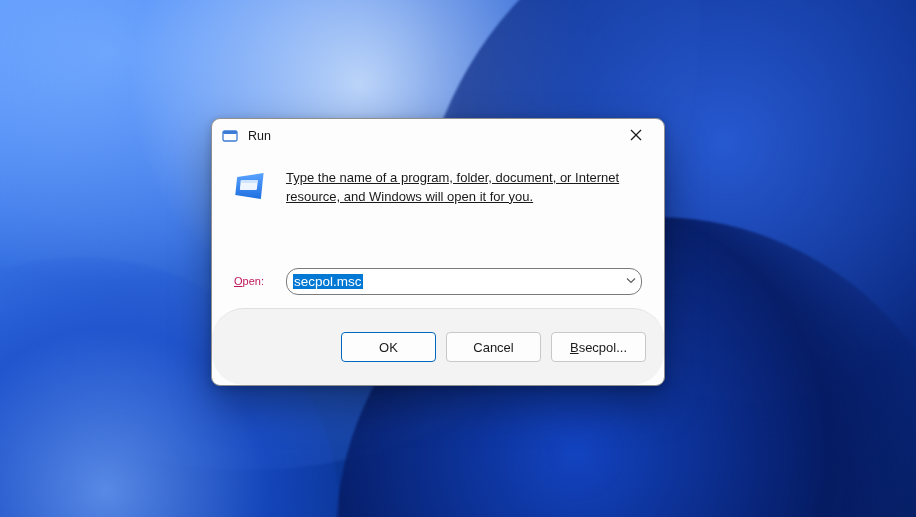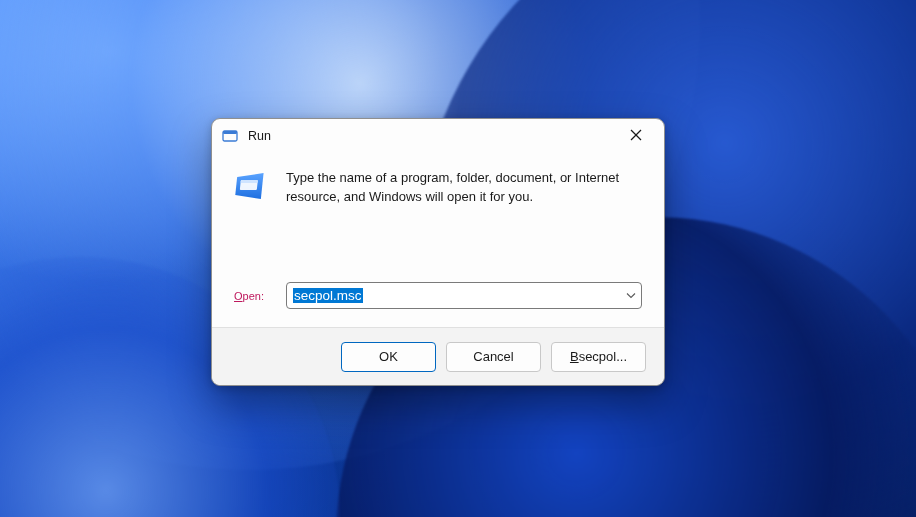--- a/index.html
+++ b/index.html
@@ -46,36 +46,36 @@
     border-radius: 6px; background: transparent; border: none; cursor: default;
   }
   .close-btn svg { pointer-events:none; }
 
   .body {
     flex: 1; padding: 16px 22px 0 22px; display: grid;
     grid-template-columns: 44px 1fr; grid-template-rows: auto auto; row-gap: 22px; column-gap: 8px;
     align-items: start;
   }
   .run-icon { grid-column:1; grid-row:1; width:36px; height:36px; display:flex; align-items:flex-start; justify-content:flex-start; }
-  .desc { grid-column:2; grid-row:1; font-size: 13px; color:#1a1a1a; line-height: 1.45; padding-right: 18px; }
+  .desc { grid-column:2; grid-row:1; font-size: 13px; color:#1a1a1a; line-height: 1.45; padding-right: 18px; text-decoration: underline; }
   .open-label { grid-column:1; grid-row:2; font-size:11px; color:#be185d; align-self:center; }
   .open-label .ul { text-decoration: underline; }
   .combo-wrap { grid-column:2; grid-row:2; align-self:center; position:relative; }
   .combo {
-    width: 100%; height: 27px; border: 1px solid #7a7a7a; border-radius: 4px;
+    width: 100%; height: 27px; border: 1px solid #7a7a7a; border-radius: 12px;
     background:#fff; display:flex; align-items:center; padding: 0 26px 0 6px;
     font-size: 13.5px; color:#000;
   }
   .combo .sel { background:#0078d4; color:#fff; padding: 0 1px; }
   .combo .caret { position:absolute; right:6px; top:50%; transform:translateY(-50%); color:#4a4a4a; }
 
   .footer {
-    height: 58px; background:#f3f3f3; border-top:1px solid #e0e0e0;
+    height: 77px; background:#f3f3f3; border-top:1px solid #e0e0e0;
     border-bottom-left-radius:9px; border-bottom-right-radius:9px;
-    display:flex; align-items:center; justify-content:flex-end; gap:10px; padding: 0 18px;
+    display:flex; align-items:center; justify-content:flex-end; gap:10px; padding: 0 18px; border-radius: 32px;
   }
   .btn {
     min-width: 95px; height: 30px; background:#fdfdfd; border:1px solid #c8c8c8;
     border-radius:4px; font-size:13px; color:#1a1a1a; display:flex; align-items:center; justify-content:center;
     cursor: default; padding: 0 12px;
   }
   .btn.default { border:1.5px solid #0067c0; }
   .btn .ul { text-decoration: underline; }
 </style>
 </head>

